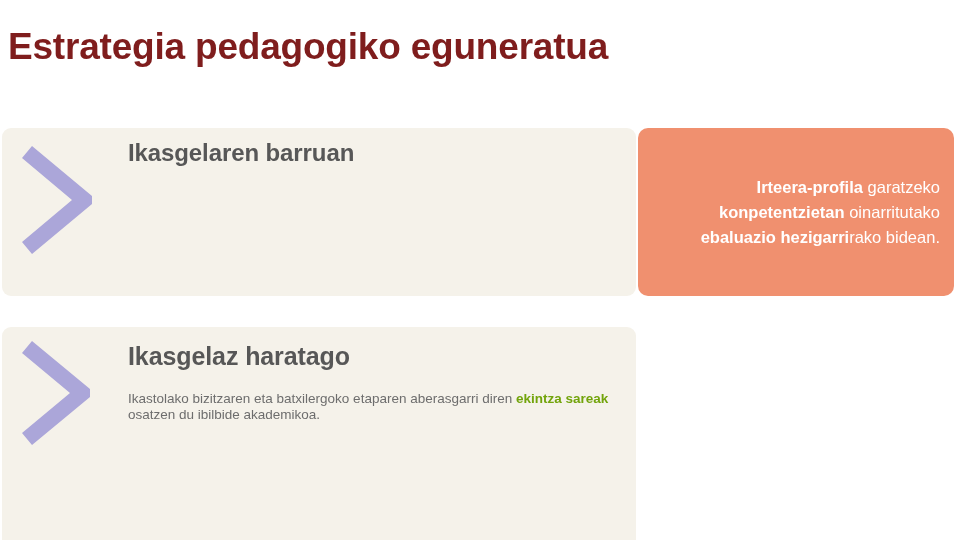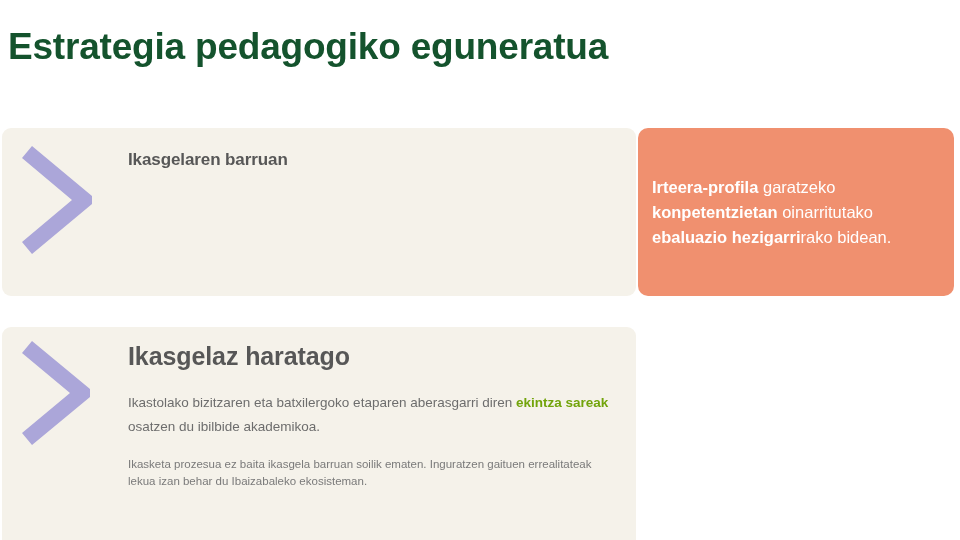--- a/index.html
+++ b/index.html
@@ -16,21 +16,21 @@
   }
 
   
   .slide-title {
     position: absolute;
     left: 8px;
     top: 26px;
     font-size: 37px;
     font-weight: bold;
     letter-spacing: -0.2px;
-    color: #14532d;
+    color: #7f1d1d;
     white-space: nowrap;
   }
 
   
   .row {
     position: absolute;
     left: 2px;
     right: 6px;
     display: flex;
     align-items: stretch;
@@ -60,35 +60,35 @@
     right: 18px;
     top: 0;
     bottom: 0;
   }
 
   .card-heading {
     color: #575757;
     font-weight: bold;
     letter-spacing: -0.1px;
   }
-  .h-1 { font-size: 17px; padding-top: 22px; }
+  .h-1 { font-size: 24px; padding-top: 11px; }
   .h-2 { font-size: 25px; padding-top: 15px; }
 
   .card-para {
     color: #6d6d6d;
     font-weight: normal;
   }
   .p-1 {
     font-size: 15.5px;
     line-height: 22px;
     padding-top: 18px;
   }
   .p-2a {
     font-size: 13.5px;
-    line-height: 24px;
+    line-height: 16px;
     padding-top: 20px;
   }
   .p-2b {
     font-size: 11.5px;
     line-height: 17px;
     padding-top: 17px;
     color: #7a7a7a;
   }
 
   .green { color: #72a40b; font-weight: bold; }
@@ -100,21 +100,21 @@
     background: #f0906f;
     border-radius: 10px;
     color: #ffffff;
     display: flex;
     align-items: center;
     justify-content: center;
     box-sizing: border-box;
     padding: 10px 14px;
   }
   .panel-text {
-    text-align: left;
+    text-align: right;
     font-size: 16.5px;
     line-height: 25px;
     font-weight: normal;
   }
   .panel-text b { font-weight: bold; }
 </style>
 </head>
 <body>
 
 <div class="slide-title">Estrategia pedagogiko eguneratua</div>
@@ -146,17 +146,16 @@
       <polygon points="10,0 68,48 68,56 10,104 0,92 48,52 0,12" fill="#aba6d9"></polygon>
     </svg>
 
     <div class="card-body">
       <div class="card-heading h-2">Ikasgelaz haratago</div>
 
       <div class="card-para p-2a">
         <span>Ikastolako bizitzaren eta batxilergoko etaparen aberasgarri diren </span><span class="green">ekintza sareak</span><span> osatzen du ibilbide akademikoa.</span>
       </div>
 
-      <div class="card-para p-2b">Ikasketa prozesua ez baita ikasgela barruan soilik ematen. Inguratzen gaituen errealitateak lekua izan behar du Ibaizabaleko ekosisteman.</div>
     </div>
   </div>
 
 </div>
 
 </body></html>

